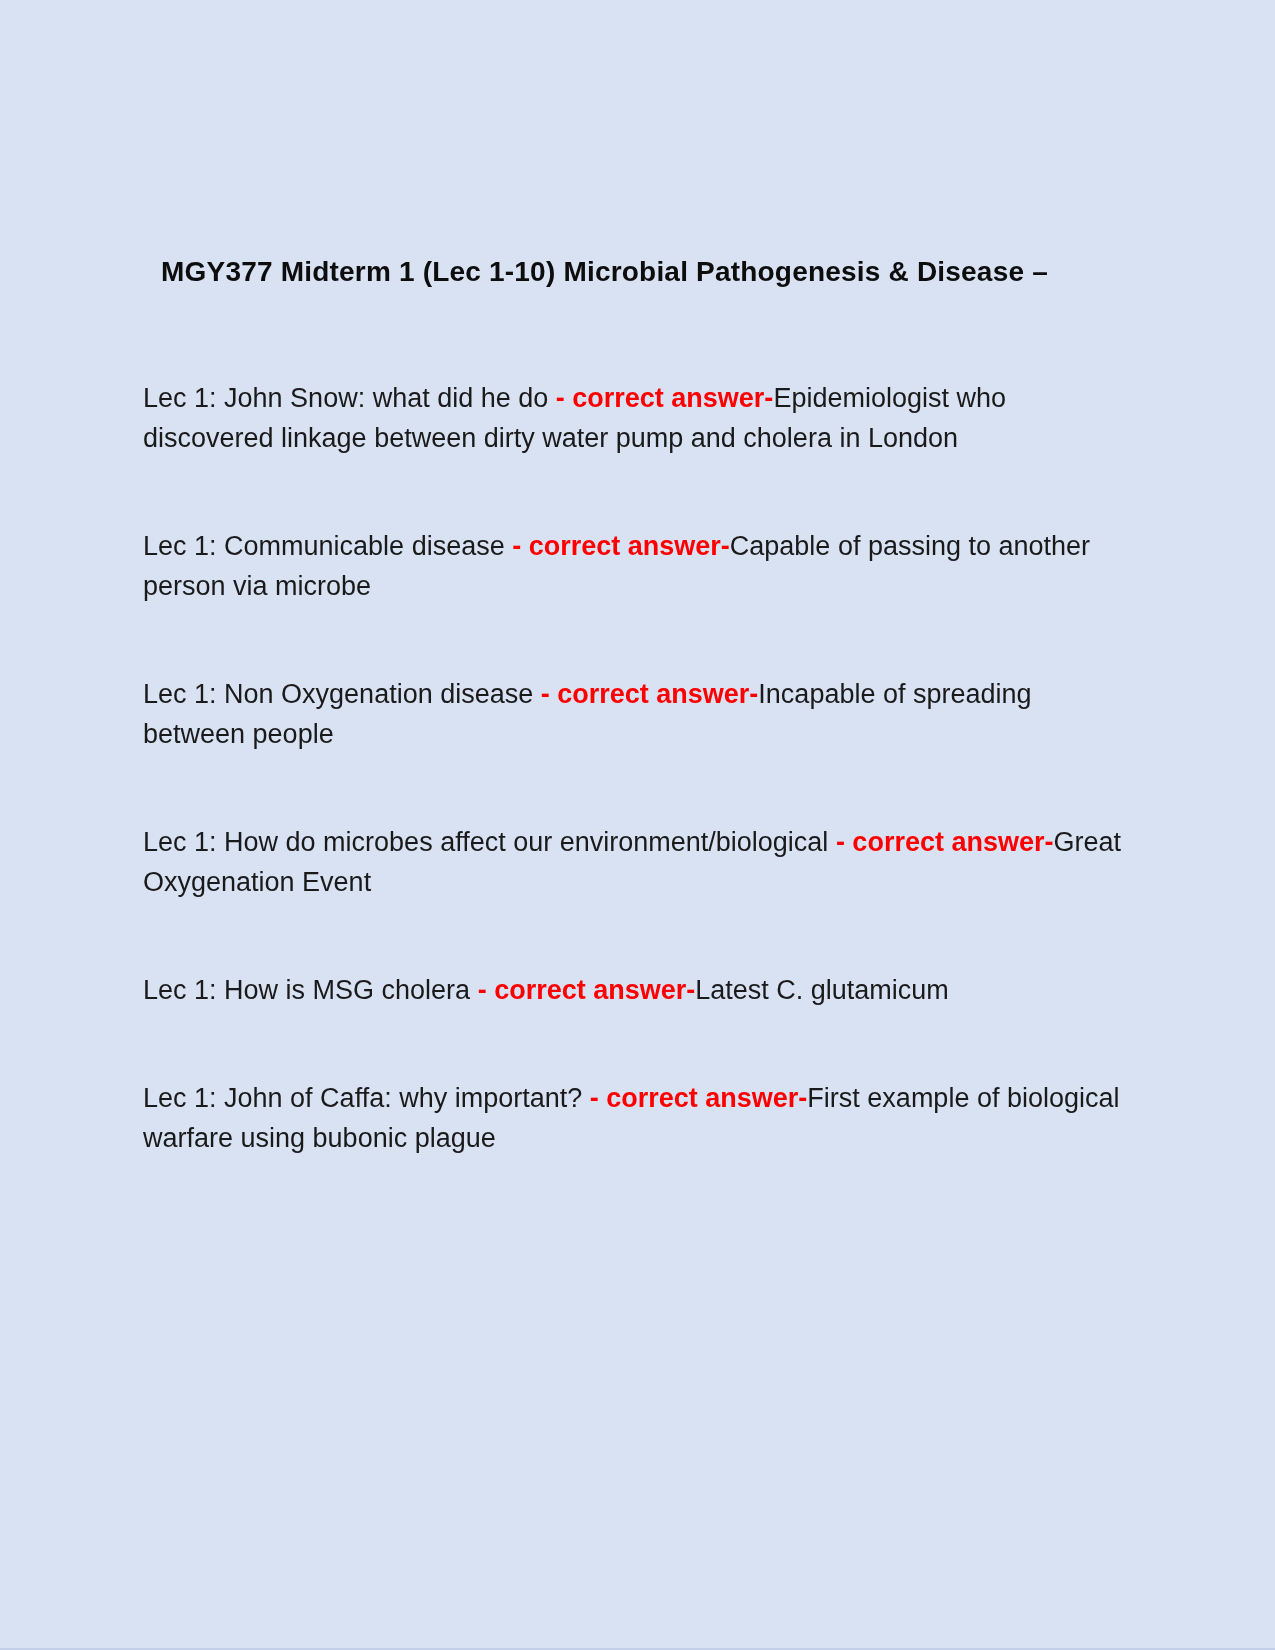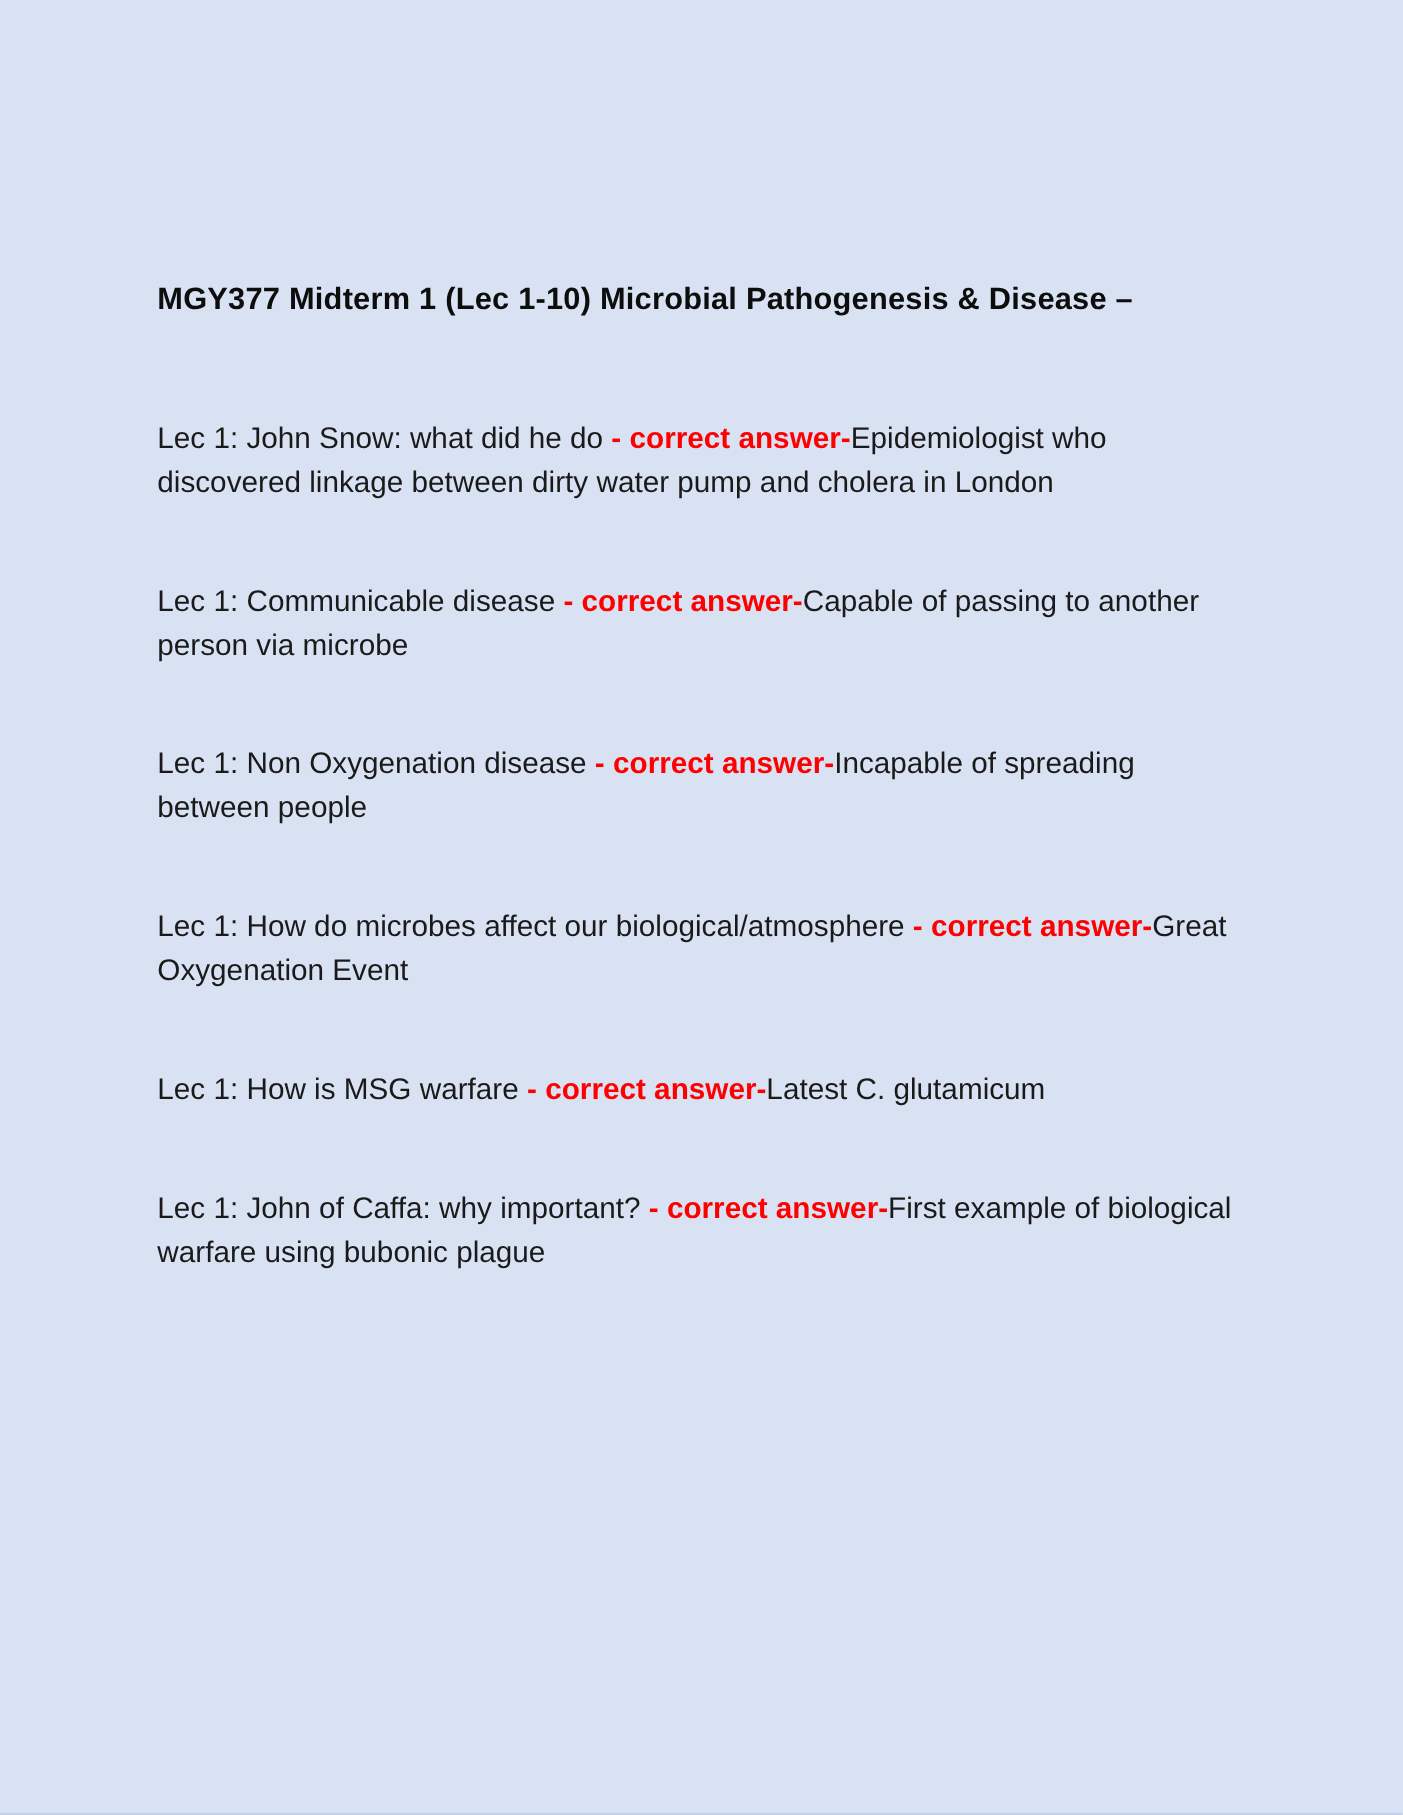--- a/index.html
+++ b/index.html
@@ -20,20 +20,21 @@
     top: 0;
     width: 985px;
   }
   .doc-title {
     margin-top: 252px;
     font-size: 28px;
     font-weight: bold;
     color: #0d0d0d;
     line-height: 40px;
     letter-spacing: 0.2px;
+    margin-left: 18px;
   }
   .doc-title .t-line {
     white-space: pre-wrap;
   }
   .qa-list {
     margin-top: 86px;
   }
   .qa-item {
     font-size: 27px;
     line-height: 40px;
@@ -64,23 +65,23 @@
   </div>
 
   <div class="qa-list">
 
     <p class="qa-item"><span>Lec 1: John Snow: what did he do </span><span class="marker">- correct answer-</span><span>Epidemiologist who discovered linkage between dirty water pump and cholera in London</span></p>
 
     <p class="qa-item"><span>Lec 1: Communicable disease </span><span class="marker">- correct answer-</span><span>Capable of passing to another person via microbe</span></p>
 
     <p class="qa-item"><span>Lec 1: Non Oxygenation disease </span><span class="marker">- correct answer-</span><span>Incapable of spreading between people</span></p>
 
-    <p class="qa-item"><span>Lec 1: How do microbes affect our biological/atmosphere </span><span class="marker">- correct answer-</span><span>Great Oxygenation Event</span></p>
+    <p class="qa-item"><span>Lec 1: How do microbes affect our environment/biological </span><span class="marker">- correct answer-</span><span>Great Oxygenation Event</span></p>
 
 
-    <p class="qa-item"><span>Lec 1: How is MSG warfare </span><span class="marker">- correct answer-</span><span>Latest C. glutamicum</span></p>
+    <p class="qa-item"><span>Lec 1: How is MSG cholera </span><span class="marker">- correct answer-</span><span>Latest C. glutamicum</span></p>
 
     <p class="qa-item"><span>Lec 1: John of Caffa: why important? </span><span class="marker">- correct answer-</span><span>First example of biological warfare using bubonic plague</span></p>
 
   </div>
 </div>
 
 <div class="page-bottom-edge"></div>
 
 </body></html>

